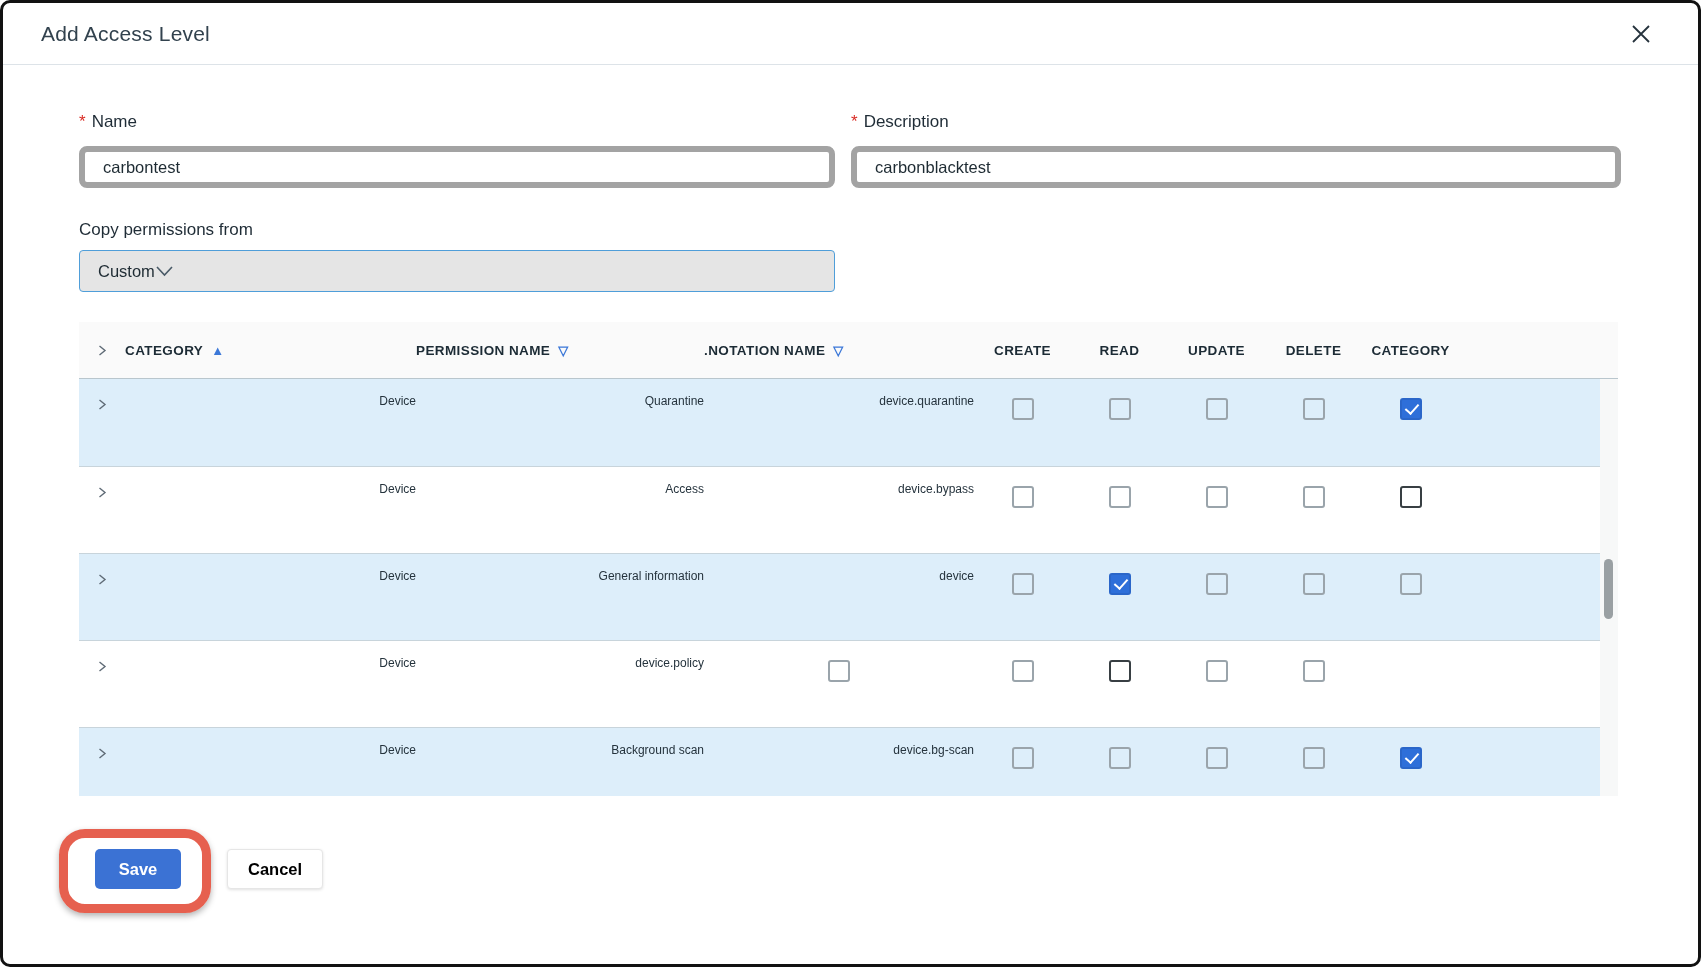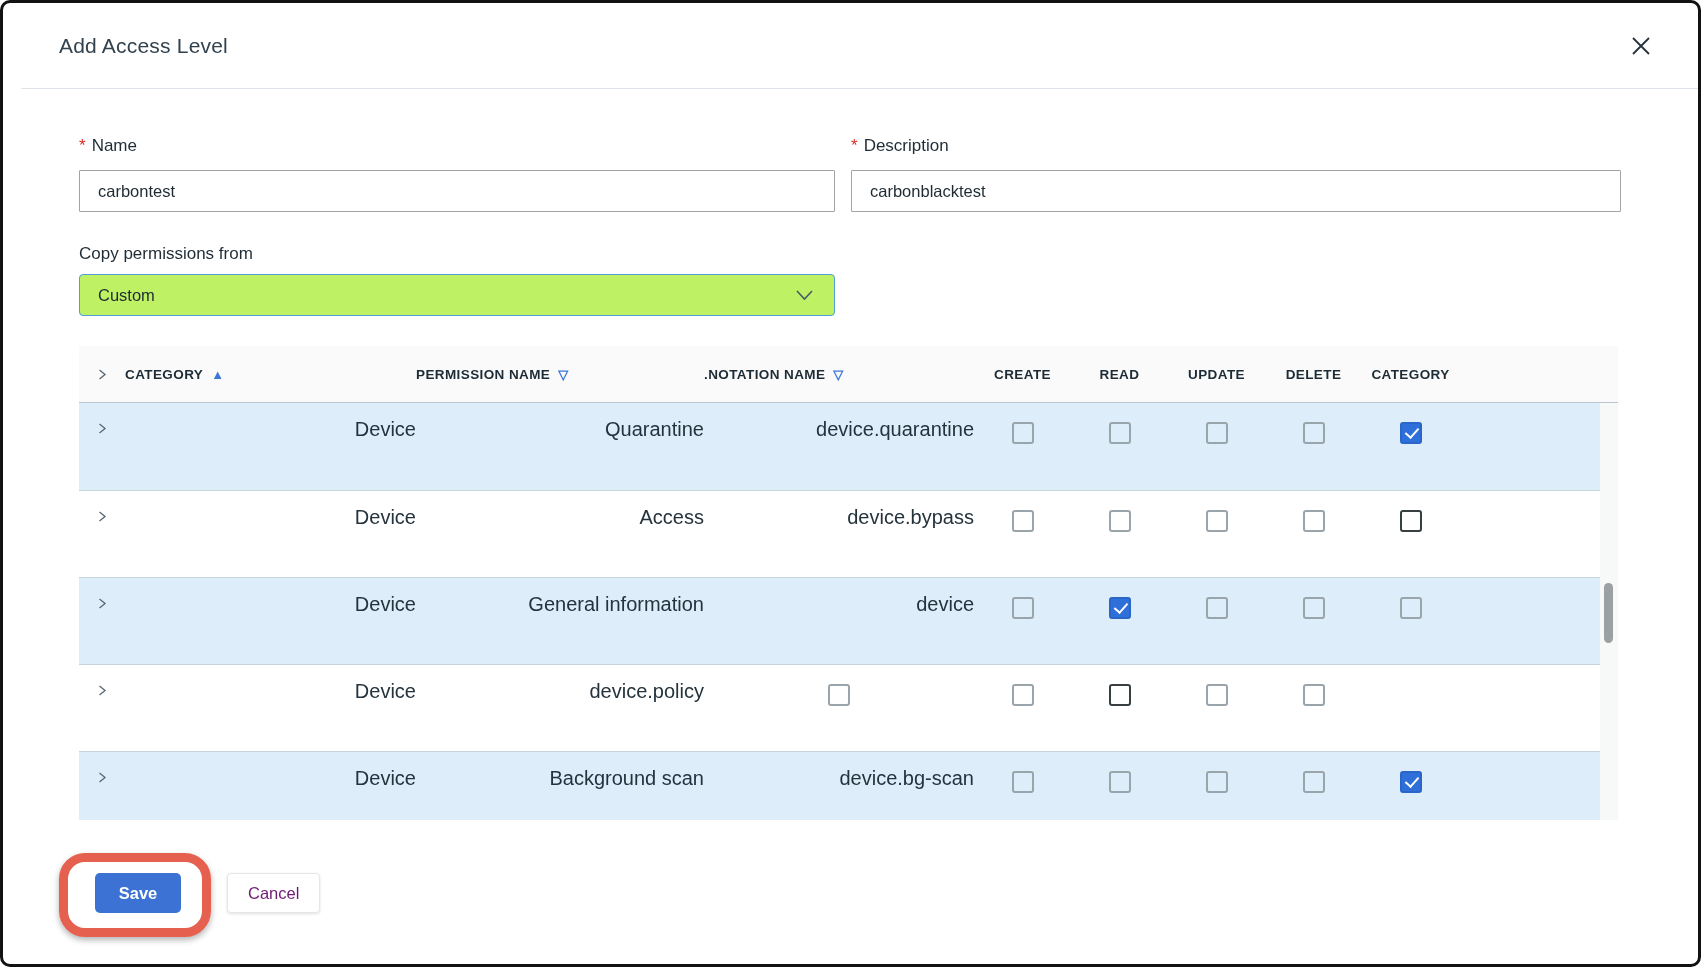--- a/index.html
+++ b/index.html
@@ -7,49 +7,49 @@
   body { font-family:"Liberation Sans", sans-serif; color:#25333d; }
 
   .frame {
     position:relative; width:1701px; height:967px;
     border:3px solid #121212; border-radius:10px;
     background:#fff; overflow:hidden;
   }
 
   
   .modal-header {
-    height:86px; display:flex; align-items:center; justify-content:space-between;
-    padding:0 38px; border-bottom:1px solid #dde3e8;margin-left:18px;
+    height:62px; display:flex; align-items:center; justify-content:space-between;
+    padding:0 38px; border-bottom:1px solid #dde3e8;
   }
   .modal-title { font-size:21px; color:#32424e; font-weight:400; letter-spacing:.2px; }
   .close-btn { background:none; border:none; cursor:pointer; padding:4px; line-height:0; }
 
   
   .modal-body { padding:47px 77px 0 76px; }
 
   .form-row { display:flex; gap:16px; }
   .field-name { flex:0 0 756px; }
   .field-desc { flex:1; }
   .field-label {
     position:relative; display:block; font-size:17px; color:#1f2c36;
     margin-bottom:14px; padding-left:0;
   }
   .req { color:var(--required-red, #d92b24); margin-right:6px; }
   .text-input {
-    width:100%; height:42px; border:1px solid #a3a3a3; border-radius:1px;
+    width:100%; height:42px; border:6px solid #a3a3a3; border-radius:8px;
     padding:0 18px; font-size:16.5px; font-family:"Liberation Sans", sans-serif;
     color:#1e2b33; background:#fff; outline:none;
   }
 
   .copy-section { margin-top:32px; }
   .copy-section .field-label { margin-bottom:10px; }
   .select-box {
     width:756px; height:42px; border:1px solid #4f9ed9; border-radius:4px;
-    display:flex; align-items:center; justify-content:space-between;
-    padding:0 20px 0 18px; font-size:16.5px; color:#1e2b33; cursor:pointer; background:#bef264;
+    display:flex; align-items:center; 
+    padding:0 20px 0 18px; font-size:16.5px; color:#1e2b33; cursor:pointer; background:#e5e5e5;
   }
 
   
   .perm-table { margin-top:30px; width:1539px;text-align:right; }
   .t-grid { display:grid; grid-template-columns:46px 291px 288px 270px 97px 97px 97px 97px 97px 1fr; }
   .t-head {
     background:#fafafa; height:57px; align-items:center;
     border-bottom:1px solid #b9c6cd;
   }
   .h-cell {
@@ -58,21 +58,21 @@
   }
   .h-cb { justify-content:center; }
   .h-exp { justify-content:center; }
   .sort-icon { margin-left:8px; font-size:13px; color:var(--sort-blue, #3c78d8); line-height:1; }
 
   .t-body-wrap { position:relative; }
   .t-body { height:417px; overflow:hidden; padding-right:18px; }
   .t-row { height:87px; align-items:start; }
   .t-row + .t-row { border-top:1px solid #c8d4db; }
   .t-row:nth-child(odd) { background:var(--row-highlight, #ddeefa); }
-  .cell { font-size:20px; color:#25333d; padding-top:15px; }
+  .cell { font-size:12px; color:#25333d; padding-top:15px; }
   .c-exp { display:flex; justify-content:center; padding-top:18px; cursor:pointer; }
   .c-cb { display:flex; justify-content:center; padding-top:19px; }
 
   .checkbox {
     width:22px; height:22px; border:2px solid #9aa4ab; border-radius:3px;
     background:transparent; display:block; cursor:pointer;
   }
   .checkbox[data-state="checked"] {
     background:var(--checkbox-checked, #2e6fd9); border-color:#2a66c9;
   }
@@ -102,21 +102,21 @@
   }
   .save-btn {
     height:40px; min-width:86px; padding:0 22px; border:none; border-radius:5px;
     background:var(--primary-blue, #3b72d4); color:#fff; font-size:16.5px; font-weight:700;
     font-family:"Liberation Sans", sans-serif; cursor:pointer;
   }
   .cancel-btn {
     height:40px; min-width:88px; padding:0 20px; margin-left:33px;
     background:#fff; border:1px solid #e6e6e6; border-radius:4px;
     box-shadow:0 1px 3px rgba(0,0,0,.12);
-    color:#701a75; font-size:16.5px; font-weight:400;
+    color:#000000; font-size:16.5px; font-weight:700;
     font-family:"Liberation Sans", sans-serif; cursor:pointer;
   }
 
   svg { display:block; }
 </style>
 </head>
 <body>
 
 <div class="frame">
 

